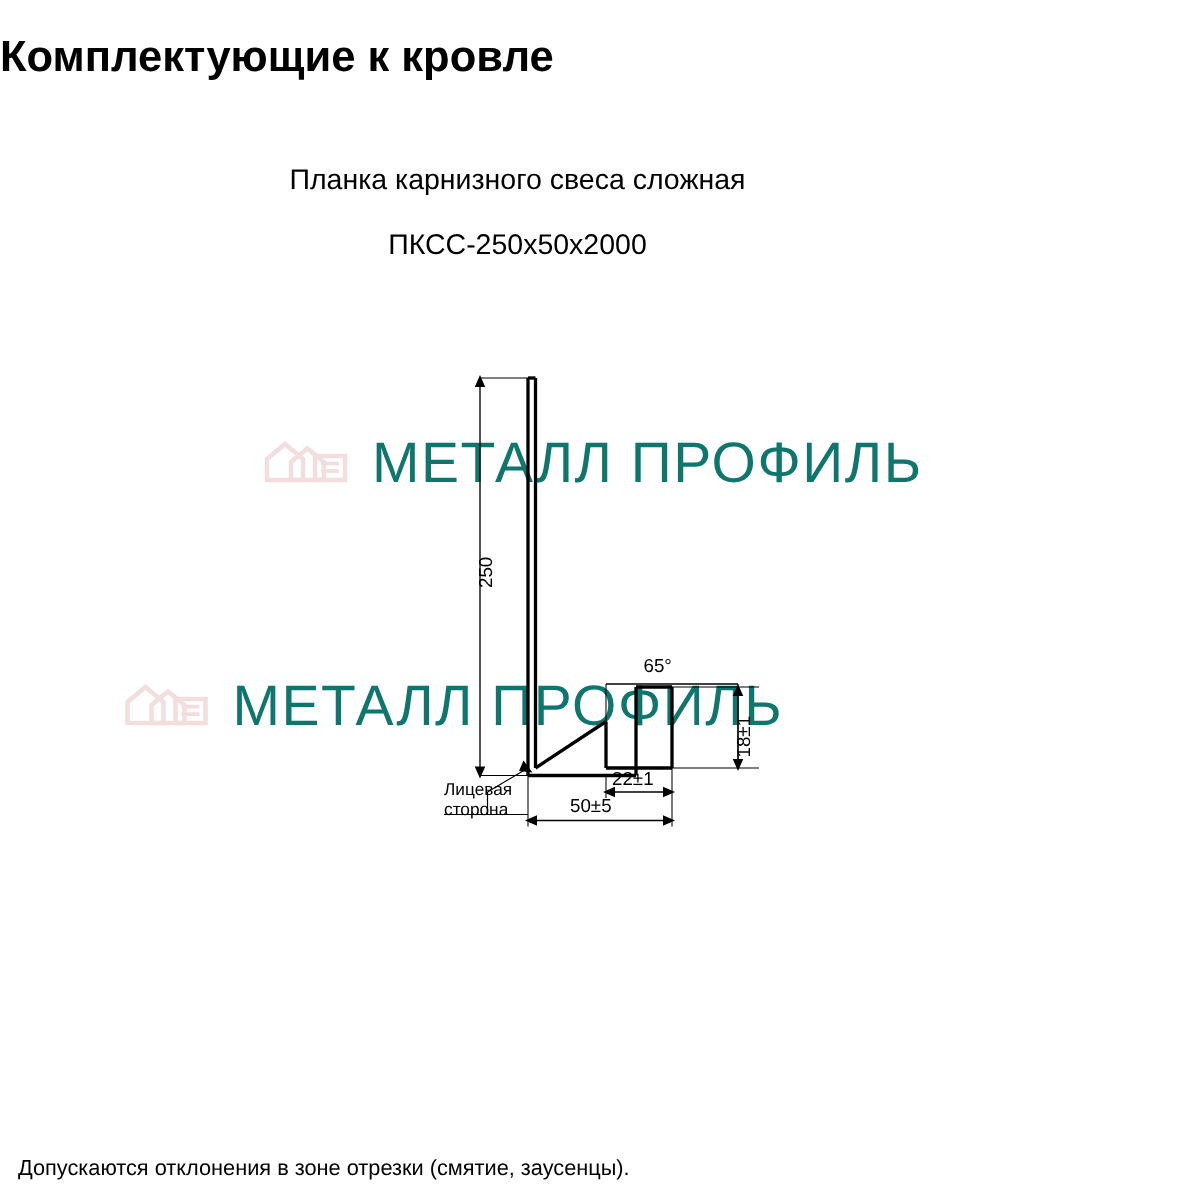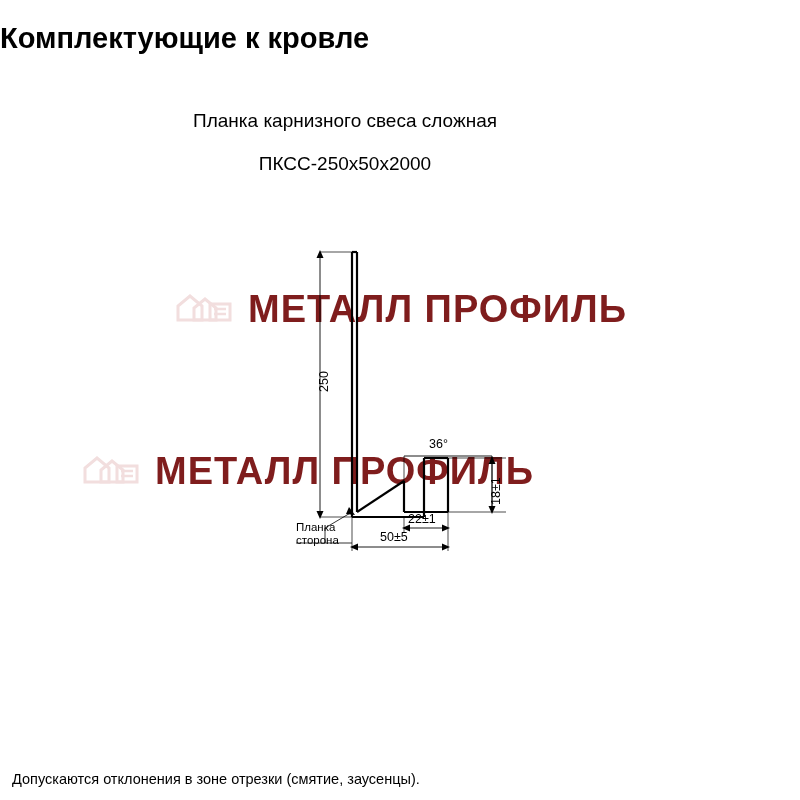--- a/index.html
+++ b/index.html
@@ -59,22 +59,22 @@
     width: 800px;
     height: 800px;
   }
   .wm {
     position: absolute;
     opacity: 1;
     pointer-events: none;
   }
   .wm-text {
     font-family: "Liberation Sans", sans-serif;
-    font-weight: bold;
-    color: #7f1d1d;
+    font-weight: normal;
+    color: #0f766e;
     letter-spacing: 1px;
     white-space: nowrap;
   }
   #wm1 {
     left: 248px;
     top: 288px;
     font-size: 38px;
   }
   #wm2 {
     left: 155px;
@@ -196,27 +196,27 @@
 
     <g>
       <line x1="352" y1="512" x2="325" y2="528" stroke="#000" stroke-width="0.8"></line>
       <path d="M349 507 L355 515 L346 514 Z" fill="#000"></path>
       <line x1="296" y1="543" x2="352" y2="543" stroke="#000" stroke-width="0.8"></line>
       <line x1="325" y1="528" x2="325" y2="543" stroke="#000" stroke-width="0.8"></line>
     </g>
   </svg>
 
   <div class="dim-text vert" style="left:317px; top:392px;">250</div>
-  <div class="dim-text" style="left:429px; top:437px;">36°</div>
+  <div class="dim-text" style="left:429px; top:437px;">65°</div>
   <div class="dim-text vert" style="left:489px; top:505px;">18±1</div>
   <div class="dim-text" style="left:408px; top:512px;">22±1</div>
   <div class="dim-text" style="left:380px; top:530px;">50±5</div>
 
   <div class="leader-label" style="left:296px; top:521px;">
-    <div>Планка</div>
+    <div>Лицевая</div>
     <div>сторона</div>
   </div>
 
   <div class="footnotes">
     <div>Допускаются отклонения в зоне отрезки (смятие, заусенцы).</div>
   </div>
 
 </div>
 
 </body></html>

